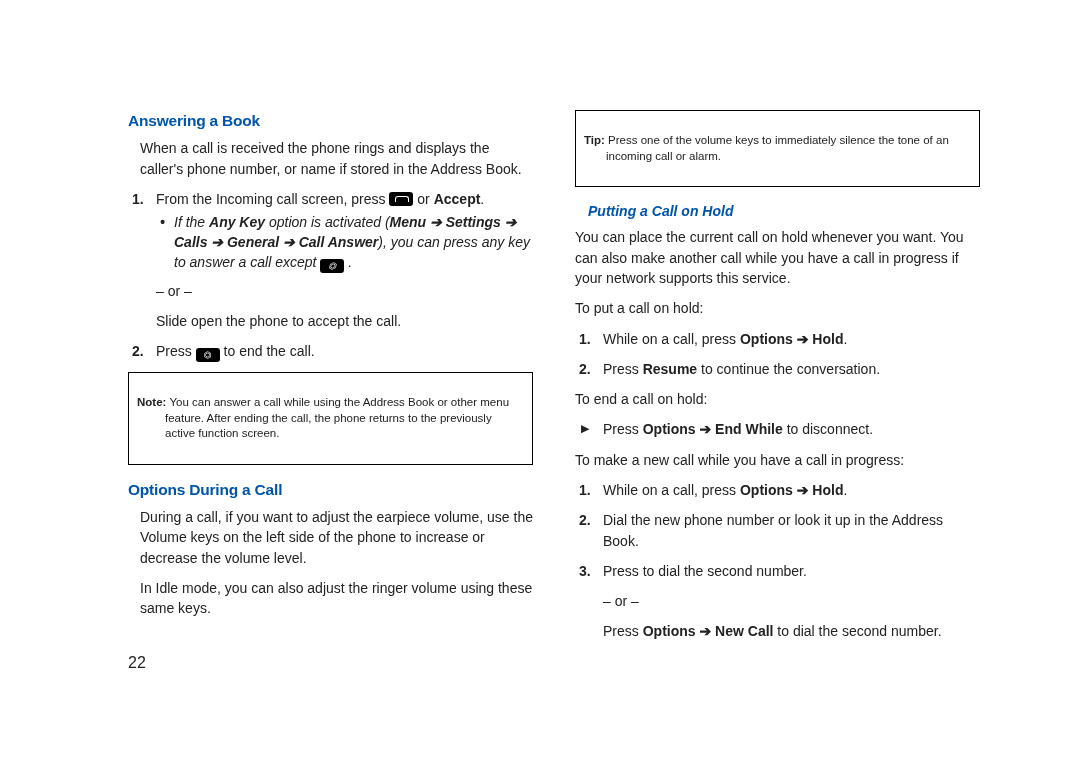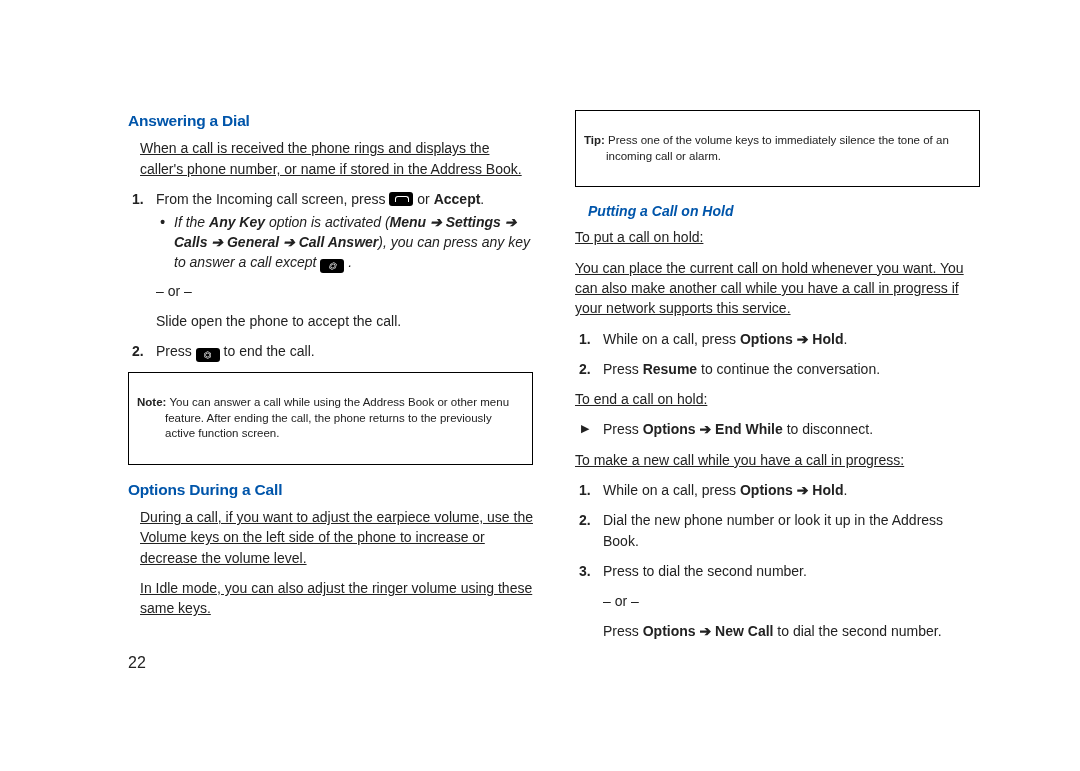--- a/index.html
+++ b/index.html
@@ -34,21 +34,20 @@
   }
   .h2 {
     font-weight: bold;
     font-style: italic;
     color: #0055aa;
     font-size: 14px;
     margin: 6px 0 6px 13px;
   }
   p {
     margin: 0 0 10px 0;
-    text-decoration: underline;
   }
   .indent { padding-left: 12px; }
   ol.numlist {
     list-style: none;
     padding-left: 28px;
     margin: 6px 0 10px 0;
   }
   ol.numlist > li {
     position: relative;
     margin-bottom: 10px;
@@ -144,21 +143,21 @@
     font-size: 16px;
     margin-top: 32px;
   }
 </style>
 </head>
 <body>
 
 <div class="page">
 
   <div class="col">
-    <div class="h1">Answering a Dial</div>
+    <div class="h1">Answering a Book</div>
     <p class="indent">When a call is received the phone rings and displays the caller's phone number, or name if stored in the Address Book.</p>
 
     <ol class="numlist">
       <li>
         <span class="num">1.</span>
         <span>From the Incoming call screen, press </span><span class="keyicon send"></span><span> or </span><span class="b">Accept</span>.
         <ul class="bullet">
           <li>
             <span>If the </span><span class="b">Any Key</span><span> option is activated (</span><span class="b">Menu</span><span class="arrow"> ➔ </span><span class="b">Settings</span><span class="arrow"> ➔ </span><span class="b">Calls</span><span class="arrow"> ➔ </span><span class="b">General</span><span class="arrow"> ➔ </span><span class="b">Call Answer</span><span>), you can press any key to answer a call except </span><span class="keyicon end"></span> .
           </li>
@@ -183,22 +182,22 @@
     <div class="pagenum">22</div>
   </div>
 
   <div class="col">
 
     <div class="notebox" style="margin-top:0">
       <span class="tipbox-body"><span class="lead">Tip:</span><span> Press one of the volume keys to immediately silence the tone of an incoming call or alarm.</span></span>
     </div>
 
     <div class="h2">Putting a Call on Hold</div>
+    <p>You can place the current call on hold whenever you want. You can also make another call while you have a call in progress if your network supports this service.</p>
     <p>To put a call on hold:</p>
-    <p>You can place the current call on hold whenever you want. You can also make another call while you have a call in progress if your network supports this service.</p>
 
     <ol class="numlist">
       <li>
         <span class="num">1.</span>
         <span>While on a call, press </span><span class="b">Options</span><span class="arrow"> ➔ </span><span class="b">Hold</span><span>.</span>
       </li>
       <li>
         <span class="num">2.</span>
         <span>Press </span><span class="b">Resume</span><span> to continue the conversation.</span>
       </li>

